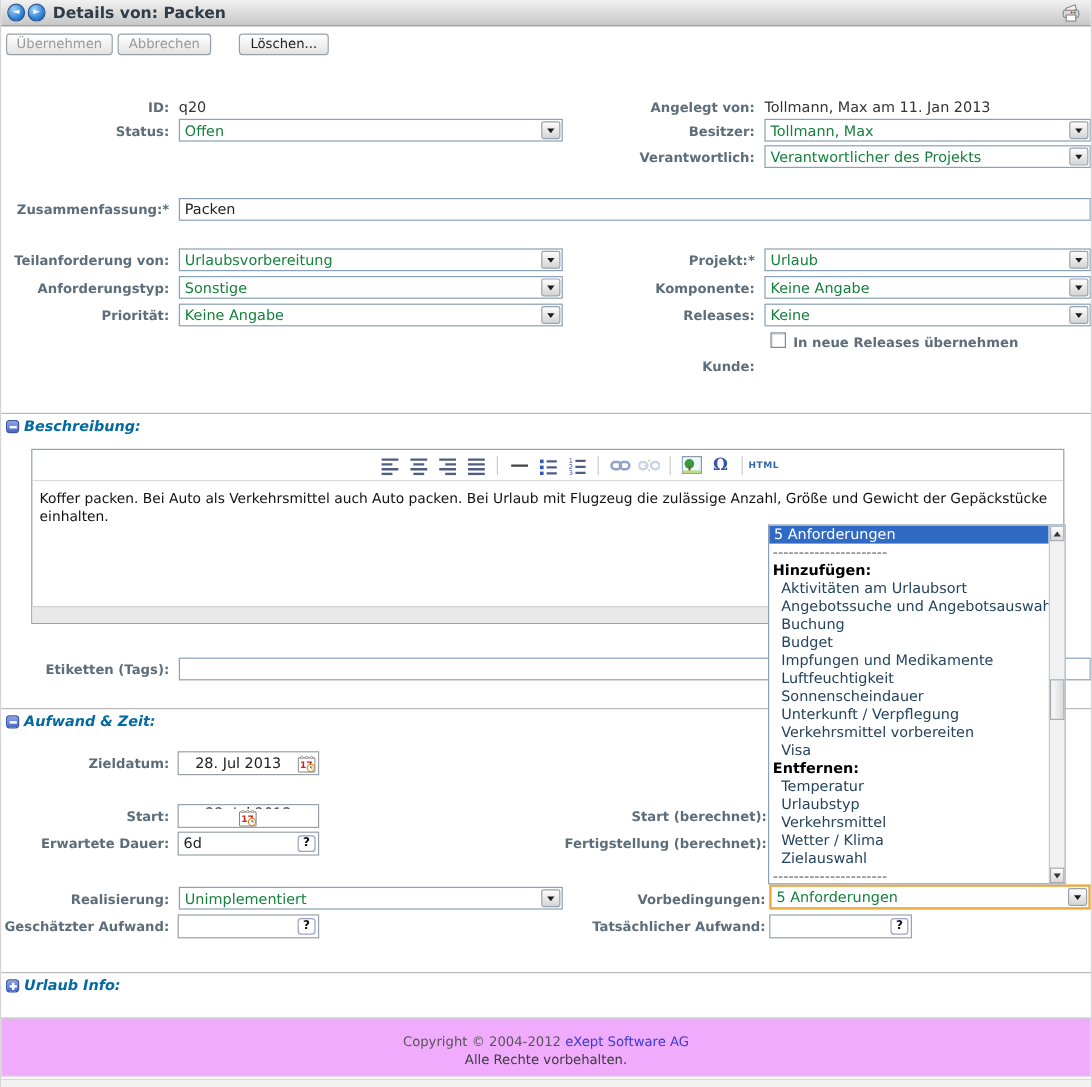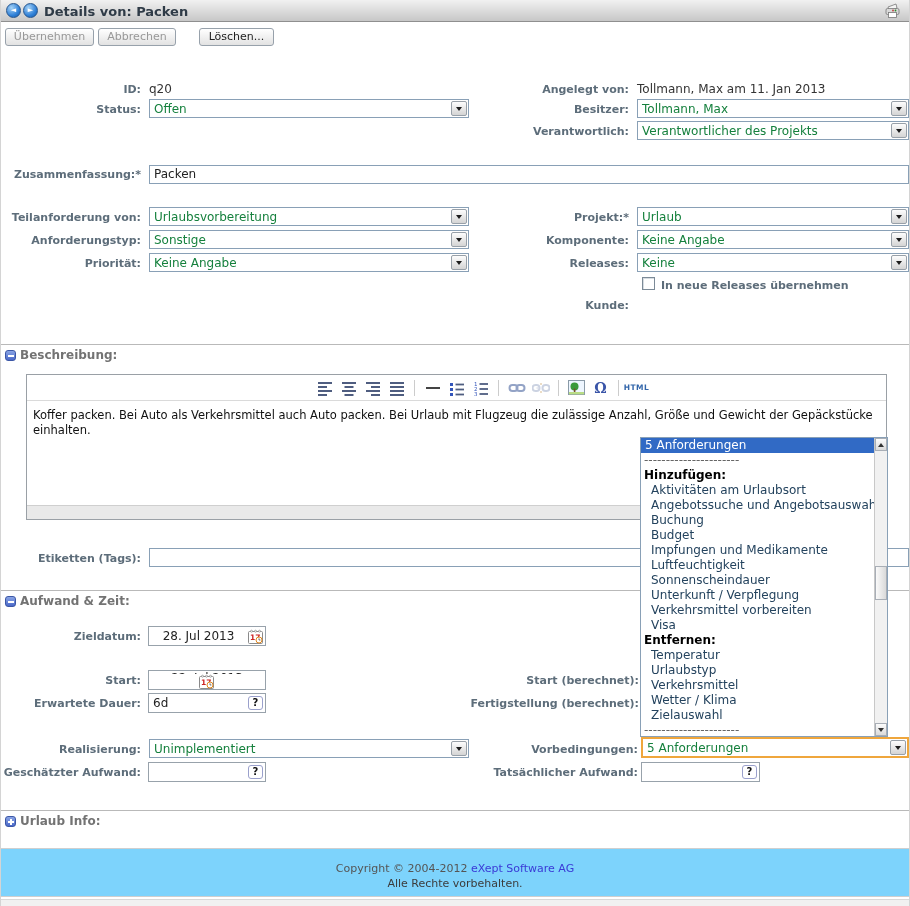--- a/index.html
+++ b/index.html
@@ -55,21 +55,21 @@
 
   .checkbox { position:absolute; width:13px; height:13px; background:#fff;
               border:1px solid #7c8a97; box-shadow:inset 1px 1px 0 #d7dde2; cursor:pointer; }
 
   
   .divider { position:absolute; left:0; width:100%; height:1px; background:#b9b9b9; }
   .sec-icon { position:absolute; width:11px; height:11px; border-radius:3px;
               background:linear-gradient(#8aa5e6,#4a68c8); border:1px solid #3c57a6; cursor:pointer; }
   .sec-icon::after { content:""; position:absolute; left:1.5px; right:1.5px; top:3.8px; height:1.8px; background:#fff; }
   .sec-icon.plus::before { content:""; position:absolute; top:1.5px; bottom:1.5px; left:3.8px; width:1.8px; background:#fff; }
-  .sec-text { position:absolute; font-size:12px; font-weight:bold; color:#737373; white-space:nowrap; }
+  .sec-text { position:absolute; font-size:12px; font-weight:bold; color:#0369a1; white-space:nowrap;font-style:italic; }
 
   
   .editor { position:absolute; left:25px; top:374px; width:861px; height:146px;
             border:1px solid #9aa0a6; background:#fff; }
   .ed-toolbar { position:absolute; left:0; top:0; right:0; height:26px; border-bottom:1px solid #dadada;
                 display:flex; align-items:center; padding-left:288px; gap:5px; }
   .tbtn { width:19px; height:19px; display:flex; align-items:center; justify-content:center; cursor:pointer; }
   .tsep { width:1px; height:16px; background:#ccc; margin:0 3px; }
   .t-omega { font-family:"DejaVu Serif","Liberation Serif",serif; font-size:14px; font-weight:bold; color:#3a55a8; }
   .t-html { font-size:7.5px; font-weight:bold; color:#3366aa; letter-spacing:0.5px; }
@@ -89,21 +89,21 @@
                   border-left:1px solid #c8c8c8; }
   .sc-btn { position:absolute; left:0; width:12px; height:13px; background:linear-gradient(#fcfcfc,#dadada);
             border:1px solid #a8aeb6; display:flex; align-items:center; justify-content:center; cursor:pointer; }
   .sc-up { top:0; } .sc-down { bottom:0; }
   .sc-up::after { content:""; border-left:3px solid transparent; border-right:3px solid transparent; border-bottom:4px solid #333; }
   .sc-down::after { content:""; border-left:3px solid transparent; border-right:3px solid transparent; border-top:4px solid #333; }
   .sc-thumb { position:absolute; left:0; top:128px; width:12px; height:34px;
               background:linear-gradient(90deg,#fafafa,#d9d9d9); border:1px solid #a8aeb6; cursor:grab; }
 
   
-  .footer { position:absolute; left:0; top:848px; width:100%; height:49px; background:#7dd3fc;
+  .footer { position:absolute; left:0; top:848px; width:100%; height:49px; background:#f0abfc;
             border-top:1px solid #cfcfcf; border-bottom:1px solid #cfcfcf; text-align:center;
             font-size:11px; color:#555; padding-top:13px; }
   .footer a { color:#3a3ad6; text-decoration:none; cursor:pointer; }
   .footer .rights { margin-top:2px; color:#3c3c3c; }
   .bottomstrip { position:absolute; left:0; top:899px; width:100%; height:7px;
                  background:#f1f1f1; border-top:1px solid #d8d8d8; }
 </style>
 </head>
 <body>
 

